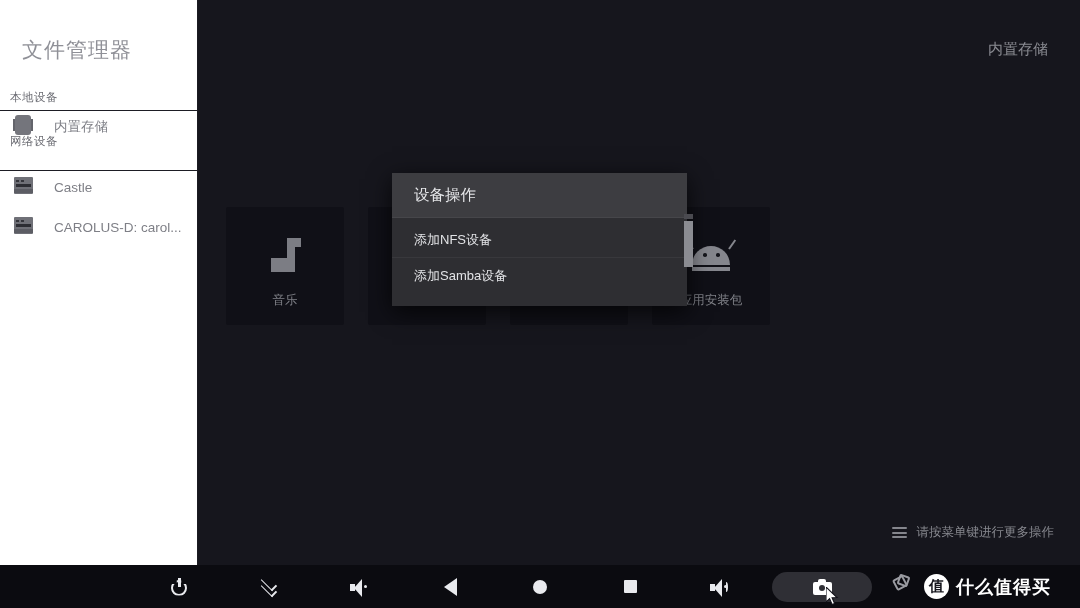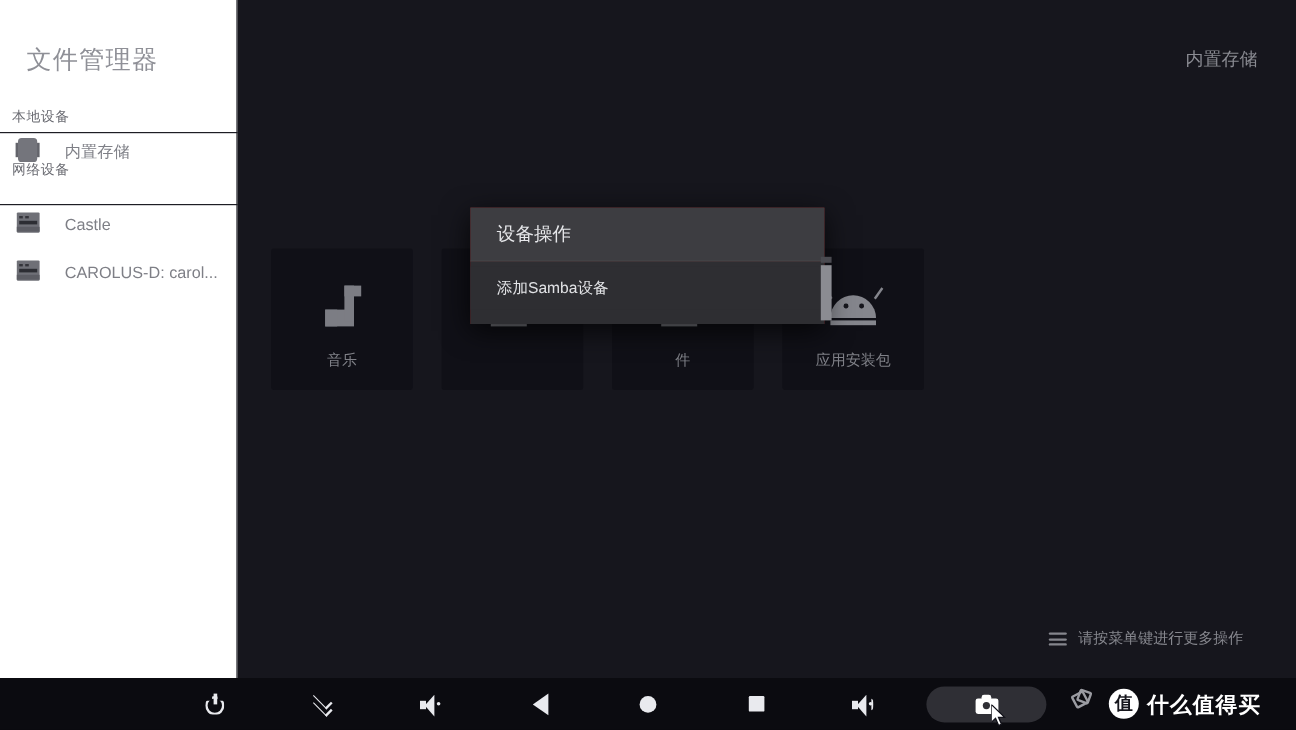--- a/index.html
+++ b/index.html
@@ -150,21 +150,21 @@
   .ico-android .eye {
     width:3.5px; height:3.5px; border-radius:50%; background:#16161d; top:17px;
   }
   .ico-android .eye-l { left:18px; }
   .ico-android .eye-r { left:31px; }
 
   
   #dialog {
     position:absolute; left:392px; top:173px;
     width:295px;
-    background:#7f1d1d;
+    background:#ef4444;
     box-shadow:0 6px 22px rgba(0,0,0,.75);
     z-index:20;
   }
   #dialog-header {
     height:45px; background:#3d3d41;
     display:flex; align-items:center;
     padding-left:22px;
     border-bottom:1px solid #46464a;
   }
   #dialog-title { font-size:15.5px; color:#e6e7ea; }
@@ -184,21 +184,21 @@
     position:absolute; right:-6px; top:48px;
     width:9px; height:46px; background:#8b8c92;
   }
   #dialog-scroll-cap {
     position:absolute; right:-6px; top:41px;
     width:9px; height:5px; background:#4a4a50;
   }
 
   
   #footer-hint {
-    position:absolute; right:44px; top:524px;
+    position:absolute; right:26px; top:524px;
     display:flex; align-items:flex-start; gap:9px;
   }
   #footer-hint .hint-txt { font-size:12.5px; color:#86878e; }
   .ico-menu {
     width:17px; height:17px; position:relative;
   }
   .ico-menu i {
     position:absolute; left:1px; display:block;
     width:15px; height:2px; background:#85868d; border-radius:1px;
   }
@@ -430,20 +430,21 @@
         </span>
         <span class="tile-lbl">应用安装包</span>
       </div>
     </div>
 
     <div id="dialog">
       <div id="dialog-header">
         <span id="dialog-title">设备操作</span>
       </div>
       <div id="menu-list">
+        <div class="menu-item">添加NFS设备</div>
         <div class="menu-item">添加Samba设备</div>
       </div>
       <div id="dialog-scroll-cap"></div>
       <div id="dialog-scroll"></div>
     </div>
 
     <div id="footer-hint">
       <span class="ico-menu">
         <i class="l1"></i>
           <i class="l2"></i>

